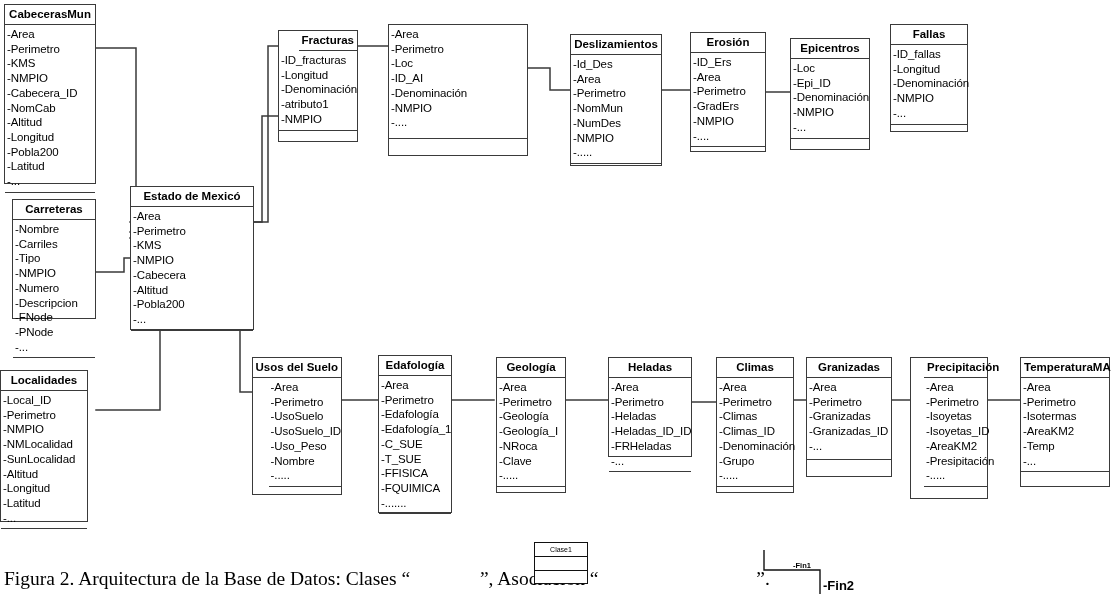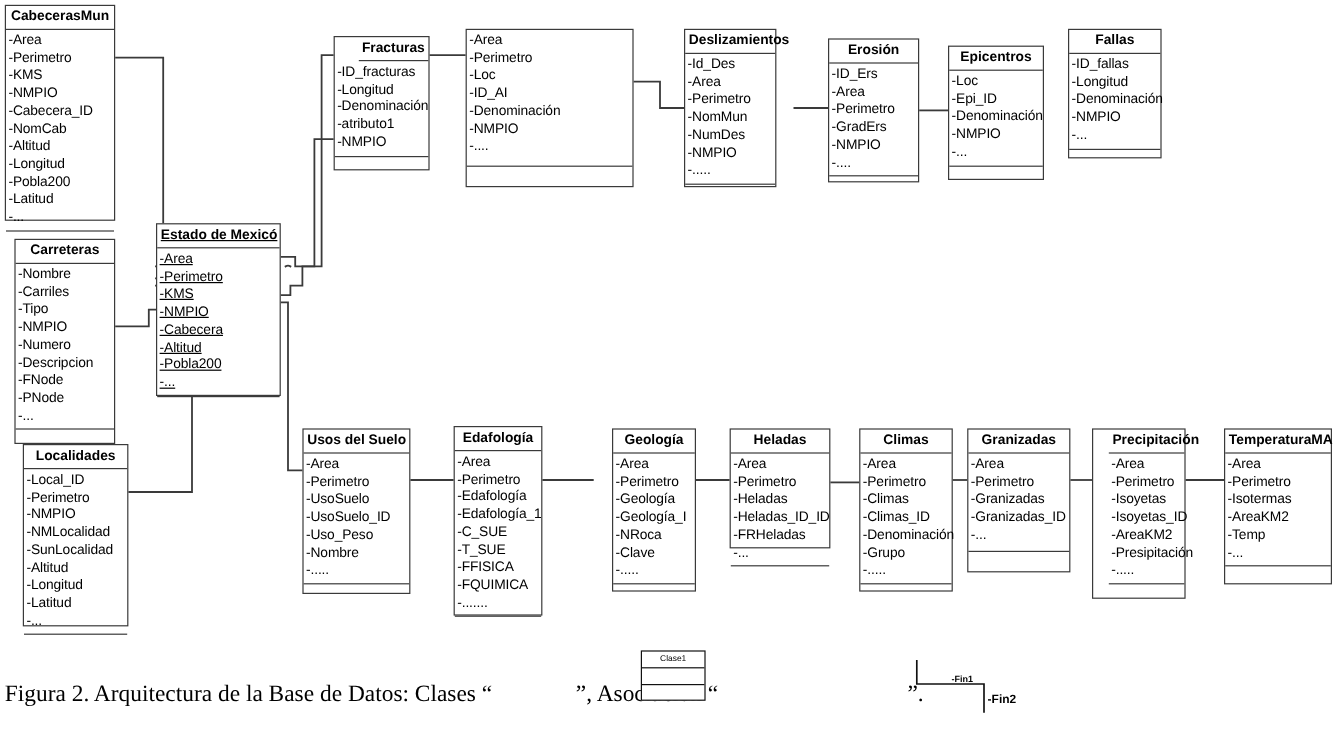--- a/index.html
+++ b/index.html
@@ -117,21 +117,21 @@
     left: 41px;
     top: 13px;
     font-size: 7.5px;
     font-weight: bold;
     white-space: nowrap;
   }
   .legend-fin2 {
     position: absolute;
     left: 71px;
     top: 30px;
-    font-size: 10px;
+    font-size: 13px;
     font-weight: bold;
     white-space: nowrap;
   }
 </style>
 </head>
 <body>
 
 <div id="canvas">
 
   <svg id="wires" viewBox="0 0 1118 612" xmlns="http://www.w3.org/2000/svg">
@@ -187,51 +187,51 @@
           <div class="uml-attr">-Cabecera_ID</div>
           <div class="uml-attr">-NomCab</div>
           <div class="uml-attr">-Altitud</div>
           <div class="uml-attr">-Longitud</div>
           <div class="uml-attr">-Pobla200</div>
           <div class="uml-attr">-Latitud</div>
           <div class="uml-attr">-...</div>
         </div>
         <div class="uml-ops"></div>
       </div>
-      <div class="uml-class" style="left: 12px; top: 199px; width: 84px; height: 171px;">
+      <div class="uml-class" style="left: 12px; top: 199px; width: 84px; height: 120px;">
         <div class="uml-name" style="height: 20px;">Carreteras</div>
         <div class="uml-attrs">
           <div class="uml-attr">-Nombre</div>
           <div class="uml-attr">-Carriles</div>
           <div class="uml-attr">-Tipo</div>
           <div class="uml-attr">-NMPIO</div>
           <div class="uml-attr">-Numero</div>
           <div class="uml-attr">-Descripcion</div>
           <div class="uml-attr">-FNode</div>
           <div class="uml-attr">-PNode</div>
           <div class="uml-attr">-...</div>
         </div>
         <div class="uml-ops"></div>
       </div>
-      <div class="uml-class" style="left: 19px; top: 370px; width: 88px; height: 152px;">
+      <div class="uml-class" style="left: 0; top: 370px; width: 88px; height: 152px;">
         <div class="uml-name" style="height: 20px;">Localidades</div>
         <div class="uml-attrs">
           <div class="uml-attr">-Local_ID</div>
           <div class="uml-attr">-Perimetro</div>
           <div class="uml-attr">-NMPIO</div>
           <div class="uml-attr">-NMLocalidad</div>
           <div class="uml-attr">-SunLocalidad</div>
           <div class="uml-attr">-Altitud</div>
           <div class="uml-attr">-Longitud</div>
           <div class="uml-attr">-Latitud</div>
           <div class="uml-attr">-...</div>
         </div>
         <div class="uml-ops"></div>
       </div>
-      <div class="uml-class" style="left: 130px; top: 186px; width: 104px; height: 144px; text-decoration: underline;">
+      <div class="uml-class" style="left: 130px; top: 186px; width: 124px; height: 144px;">
         <div class="uml-name" style="height: 20px;">Estado de Mexicó</div>
         <div class="uml-attrs">
           <div class="uml-attr">-Area</div>
           <div class="uml-attr">-Perimetro</div>
           <div class="uml-attr">-KMS</div>
           <div class="uml-attr">-NMPIO</div>
           <div class="uml-attr">-Cabecera</div>
           <div class="uml-attr">-Altitud</div>
           <div class="uml-attr">-Pobla200</div>
           <div class="uml-attr">-...</div>
@@ -254,21 +254,21 @@
           <div class="uml-attr">-Area</div>
           <div class="uml-attr">-Perimetro</div>
           <div class="uml-attr">-Loc</div>
           <div class="uml-attr">-ID_AI</div>
           <div class="uml-attr">-Denominación</div>
           <div class="uml-attr">-NMPIO</div>
           <div class="uml-attr">-....</div>
         </div>
         <div class="uml-ops"></div>
       </div>
-      <div class="uml-class" style="left: 570px; top: 24px; width: 77px; height: 132px;">
+      <div class="uml-class" style="left: 570px; top: 34px; width: 92px; height: 132px;">
         <div class="uml-name" style="height: 20px;">Deslizamientos</div>
         <div class="uml-attrs">
           <div class="uml-attr">-Id_Des</div>
           <div class="uml-attr">-Area</div>
           <div class="uml-attr">-Perimetro</div>
           <div class="uml-attr">-NomMun</div>
           <div class="uml-attr">-NumDes</div>
           <div class="uml-attr">-NMPIO</div>
           <div class="uml-attr">-.....</div>
         </div>
@@ -301,21 +301,21 @@
         <div class="uml-name" style="height: 20px;">Fallas</div>
         <div class="uml-attrs">
           <div class="uml-attr">-ID_fallas</div>
           <div class="uml-attr">-Longitud</div>
           <div class="uml-attr">-Denominación</div>
           <div class="uml-attr">-NMPIO</div>
           <div class="uml-attr">-...</div>
         </div>
         <div class="uml-ops"></div>
       </div>
-      <div class="uml-class" style="left: 252px; top: 357px; width: 90px; height: 138px;">
+      <div class="uml-class" style="left: 252px; top: 357px; width: 90px; height: 138px; align-items: flex-end;">
         <div class="uml-name" style="height: 20px;">Usos del Suelo</div>
         <div class="uml-attrs">
           <div class="uml-attr">-Area</div>
           <div class="uml-attr">-Perimetro</div>
           <div class="uml-attr">-UsoSuelo</div>
           <div class="uml-attr">-UsoSuelo_ID</div>
           <div class="uml-attr">-Uso_Peso</div>
           <div class="uml-attr">-Nombre</div>
           <div class="uml-attr">-.....</div>
         </div>
@@ -329,21 +329,21 @@
           <div class="uml-attr">-Edafología</div>
           <div class="uml-attr">-Edafología_1</div>
           <div class="uml-attr">-C_SUE</div>
           <div class="uml-attr">-T_SUE</div>
           <div class="uml-attr">-FFISICA</div>
           <div class="uml-attr">-FQUIMICA</div>
           <div class="uml-attr">-.......</div>
         </div>
         <div class="uml-ops"></div>
       </div>
-      <div class="uml-class" style="left: 510px; top: 357px; width: 70px; height: 136px;">
+      <div class="uml-class" style="left: 496px; top: 357px; width: 70px; height: 136px;">
         <div class="uml-name" style="height: 20px;">Geología</div>
         <div class="uml-attrs">
           <div class="uml-attr">-Area</div>
           <div class="uml-attr">-Perimetro</div>
           <div class="uml-attr">-Geología</div>
           <div class="uml-attr">-Geología_I</div>
           <div class="uml-attr">-NRoca</div>
           <div class="uml-attr">-Clave</div>
           <div class="uml-attr">-.....</div>
         </div>

